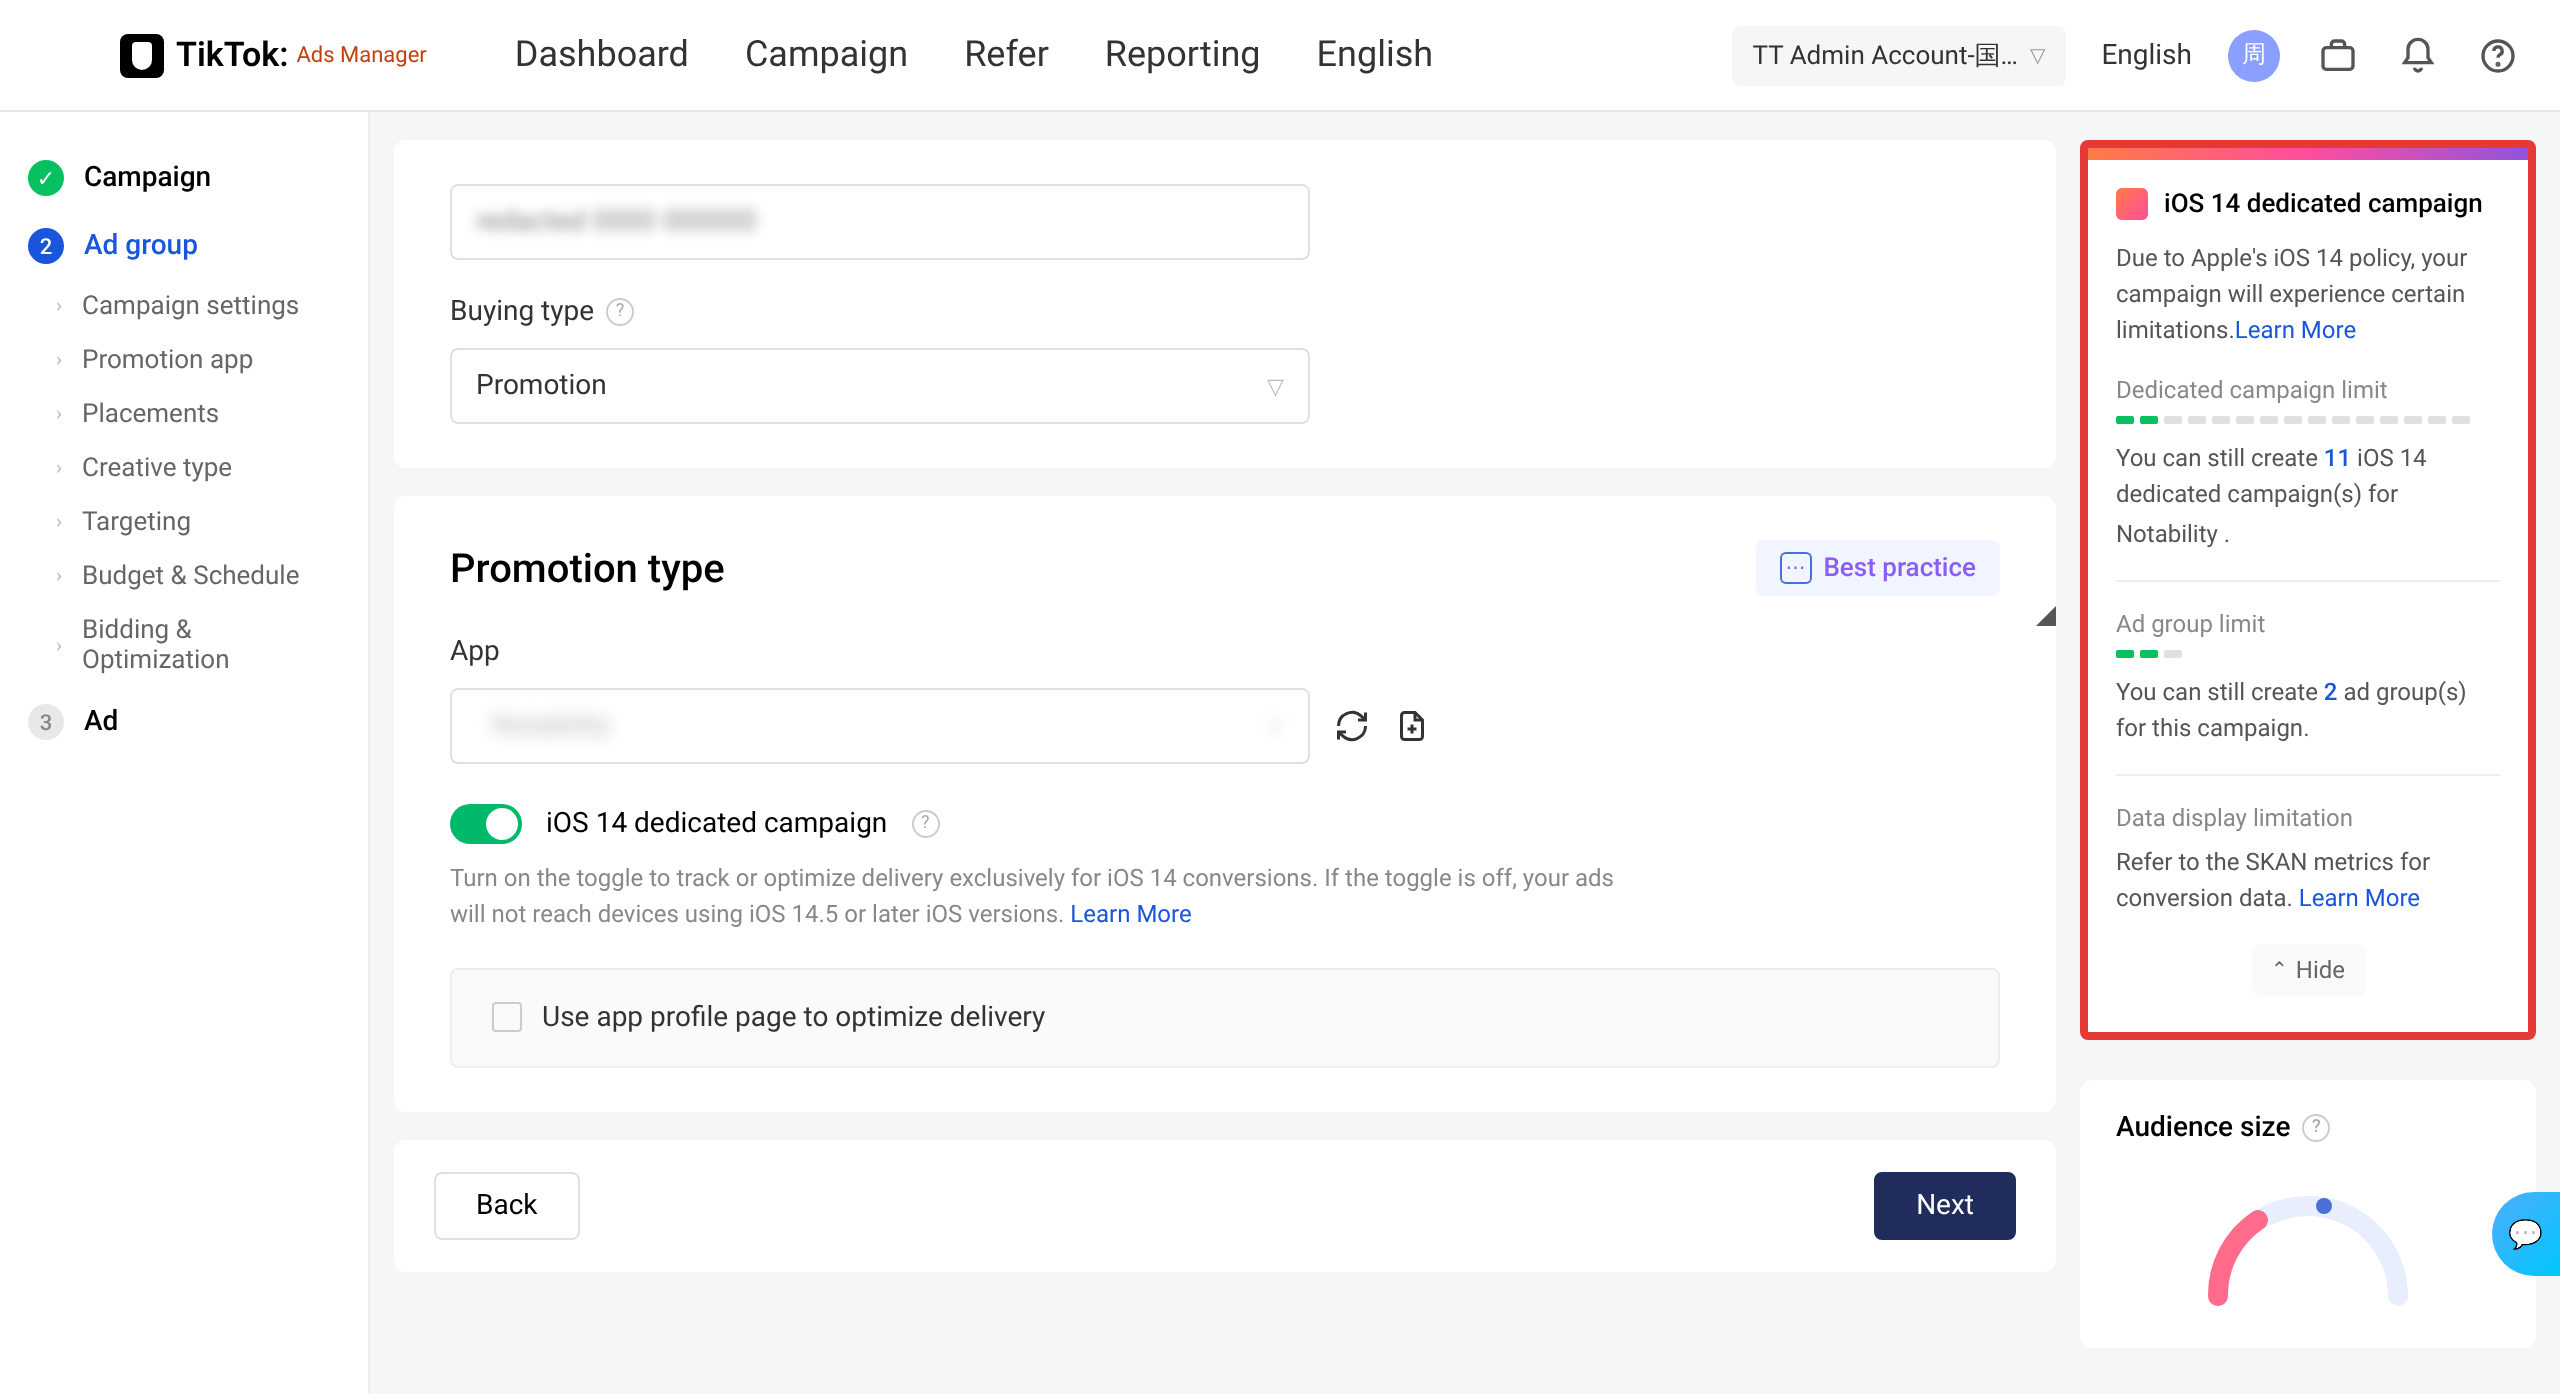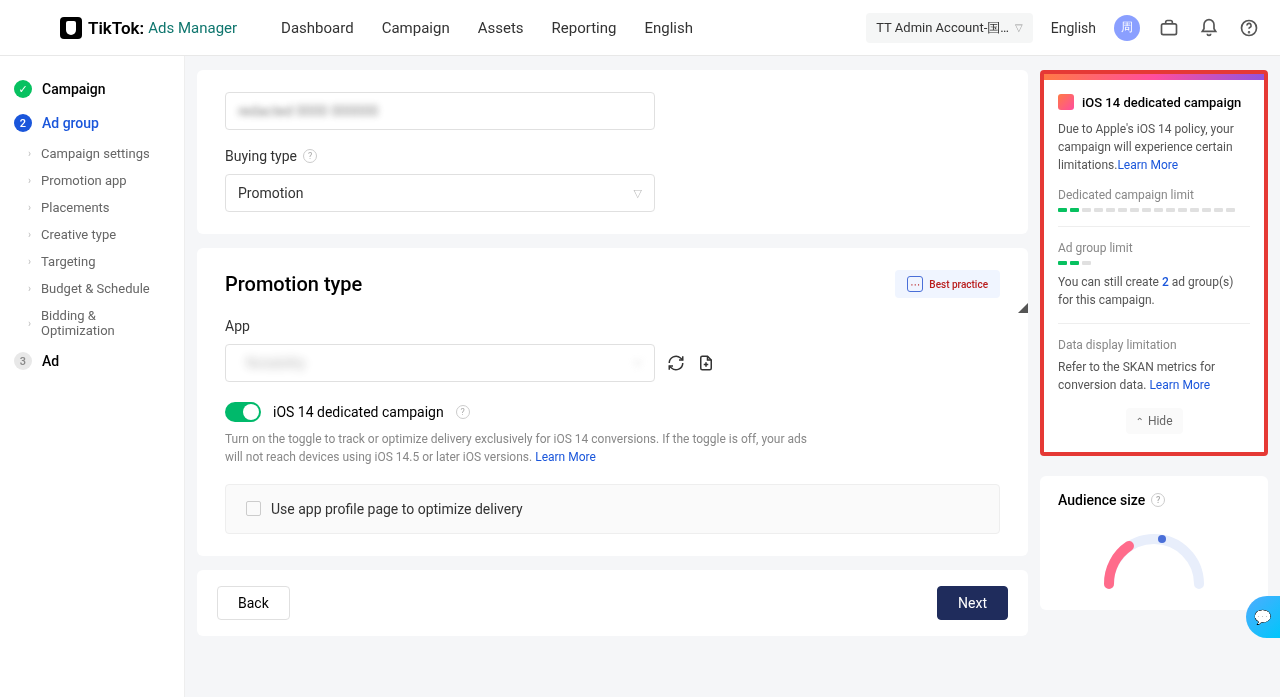--- a/index.html
+++ b/index.html
@@ -3,23 +3,23 @@
   <meta charset="utf-8">
   <style>
     * { box-sizing: border-box; margin: 0; padding: 0; font-family: -apple-system, BlinkMacSystemFont, "Segoe UI", Roboto, Helvetica, Arial, sans-serif; }
     body { background: #f5f6f8; width: 1280px; height: 697px; overflow: hidden; position: relative; }
     
     
     .top-nav { height: 56px; background: #fff; border-bottom: 1px solid #e8e8e8; display: flex; align-items: center; padding: 0 20px; gap: 24px; }
     .brand { display: flex; align-items: center; gap: 6px; font-weight: 600; font-size: 17px; color: #000; padding-left: 40px; }
     .brand-logo { width: 22px; height: 22px; background: #000; border-radius: 4px; display: inline-block; position: relative; }
     .brand-logo::before { content: ''; position: absolute; width: 10px; height: 14px; background: #fff; left: 6px; top: 4px; border-radius: 2px 2px 5px 5px; }
-    .brand-sub { font-weight: 400; font-size: 15px; color: #0f766e; margin-left: -2px; }
+    .brand-sub { font-weight: 400; font-size: 11px; color: #c2410c; margin-left: -2px; }
     .nav-links { display: flex; gap: 28px; margin-left: 20px; }
-    .nav-links span { font-size: 15px; color: #333; cursor: pointer; text-align: center; }
+    .nav-links span { font-size: 18px; color: #333; cursor: pointer; text-align: center; }
     .nav-right { margin-left: auto; display: flex; align-items: center; gap: 18px; }
     .account-select { background: #f5f6f6; border-radius: 4px; padding: 6px 10px; font-size: 13px; color: #333; display: flex; align-items: center; gap: 6px; cursor: pointer; min-width: 145px; }
     .account-select .chev { margin-left: auto; color: #999; font-size: 10px; }
     .nav-lang { font-size: 14px; color: #333; cursor: pointer; }
     .avatar { width: 26px; height: 26px; border-radius: 50%; background: #8a9fff; color: #fff; font-size: 12px; display: flex; align-items: center; justify-content: center; }
     .nav-icon { width: 22px; height: 22px; display: flex; align-items: center; justify-content: center; color: #555; cursor: pointer; }
     .nav-icon svg { width: 20px; height: 20px; }
     
     
     .layout { display: flex; height: calc(100% - 56px); }
@@ -44,21 +44,21 @@
     .card { background: #fff; border-radius: 6px; padding: 22px 28px; margin-bottom: 14px; position: relative; z-index: 1; }
     .field-label { font-size: 14px; color: #333; margin-bottom: 10px; display: flex; align-items: center; gap: 6px; }
     .help-ic { width: 14px; height: 14px; border-radius: 50%; border: 1px solid #ccc; display: inline-flex; align-items: center; justify-content: center; font-size: 9px; color: #aaa; }
     .help-ic::after { content: '?'; }
     .input-box { height: 38px; border: 1px solid #e0e0e0; border-radius: 4px; padding: 0 12px; display: flex; align-items: center; background: #fff; font-size: 14px; color: #333; width: 430px; }
     .input-box.blurred span { filter: blur(3px); opacity: 0.6; }
     .select-box { justify-content: space-between; cursor: pointer; }
     .select-box .chev { color: #bbb; font-size: 11px; }
     
     .section-title { font-size: 20px; font-weight: 500; margin-bottom: 20px; display: flex; align-items: center; justify-content: space-between; }
-    .best-practice { background: #f0f5ff; border-radius: 4px; padding: 6px 12px; font-size: 10px; color: #b91c1c; display: flex; align-items: center; gap: 6px; cursor: pointer; }
+    .best-practice { background: #f0f5ff; border-radius: 4px; padding: 6px 12px; font-size: 13px; color: #8b5cf6; display: flex; align-items: center; gap: 6px; cursor: pointer; }
     .bp-icon { width: 16px; height: 16px; border: 1.5px solid #4a6fd8; border-radius: 3px; display: inline-flex; align-items: center; justify-content: center; font-size: 10px; }
     .bp-icon::after { content: '⋯'; }
     .triangle-corner { position: absolute; right: 0; top: 55px; width: 0; height: 0; border-style: solid; border-width: 0 0 10px 10px; border-color: transparent transparent #555 transparent; }
     
     .app-row { display: flex; align-items: center; gap: 12px; }
     .app-select { flex: 1; max-width: 430px; }
     .apple-ic { font-size: 16px; color: #333; }
     .icon-btn { width: 18px; height: 18px; cursor: pointer; color: #333; }
     .icon-btn svg { width: 100%; height: 100%; }
     
@@ -109,21 +109,21 @@
 
 <div class="top-nav">
   <div class="brand">
     <span class="brand-logo"></span>
     <span>TikTok:</span>
     <span class="brand-sub">Ads Manager</span>
   </div>
   <div class="nav-links">
     <span>Dashboard</span>
     <span>Campaign</span>
-    <span>Assets</span>
+    <span>Refer</span>
     <span>Reporting</span>
     <span>English</span>
   </div>
   <div class="nav-right">
     <div class="account-select">
       <span>TT Admin Account-国…</span>
       <span class="chev">▽</span>
     </div>
     <span class="nav-lang">English</span>
     <span class="avatar">周</span>
@@ -296,20 +296,23 @@
             <span class="dash"></span>
             <span class="dash"></span>
             <span class="dash"></span>
             <span class="dash"></span>
             <span class="dash"></span>
             <span class="dash"></span>
             <span class="dash"></span>
             <span class="dash"></span>
             <span class="dash"></span>
         </div>
+        <div class="panel-text">
+          <span>You can still create </span><span class="panel-hl">11</span><span> iOS 14 dedicated campaign(s) for </span><span class="apple-ic" style="font-size:13px"></span> <span>Notability</span> .
+        </div>
 
         <div class="panel-sep"></div>
 
         <div class="panel-subtitle">Ad group limit</div>
         <div class="panel-dashes">
           <span class="dash on"></span>
             <span class="dash on"></span>
             <span class="dash"></span>
         </div>
         <div class="panel-text">

